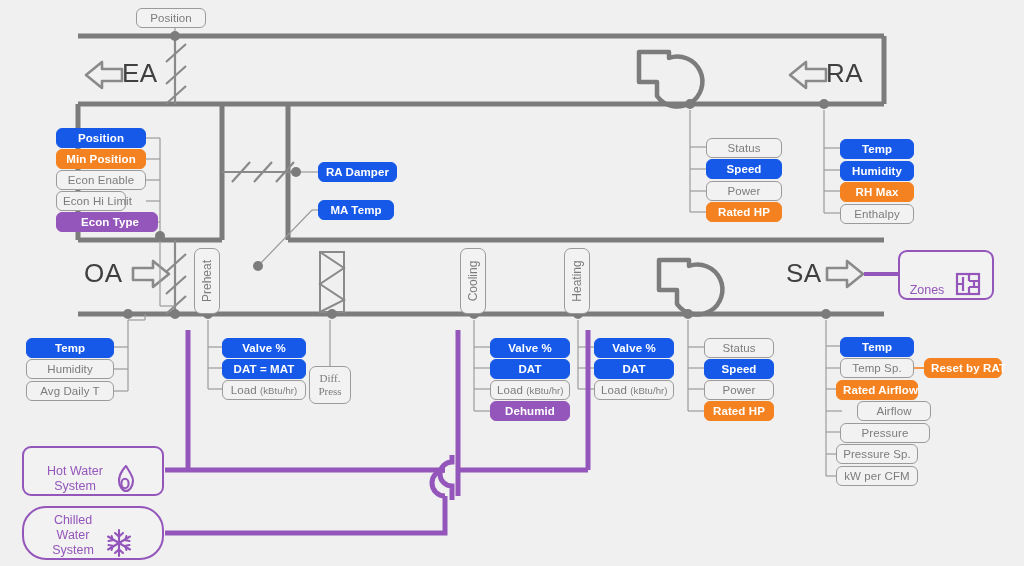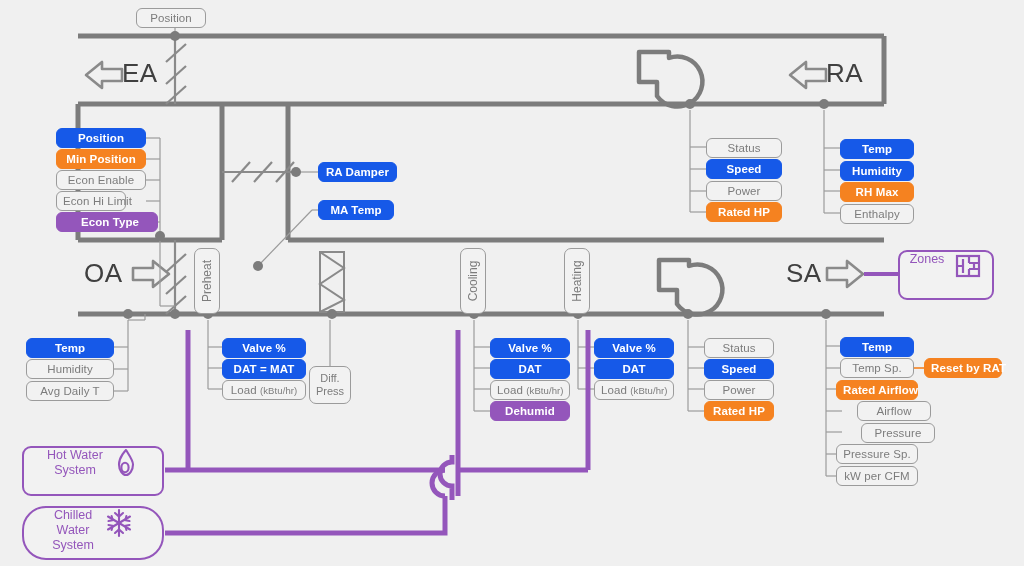--- a/index.html
+++ b/index.html
@@ -72,21 +72,21 @@
   }
 
   
   .plantbox{
     position:absolute;
     box-sizing:border-box;
     background:#f2f2f2;
     border:2.2px solid #9456bb;
     border-radius:9px;
     display:flex;
-    align-items:flex-start;
+    align-items:flex-end;
     justify-content:center;
     gap:10px;
     color:#9456bb;
   }
   .plantbox .ptext{
     font-size:12.5px;
     line-height:15px;
     text-align:center;
     color:#9456bb;
   }
@@ -338,21 +338,21 @@
   <div class="chip grey" style="left:26px;top:359px;width:88px;">Humidity</div>
   <div class="chip grey" style="left:26px;top:381px;width:88px;">Avg Daily T</div>
 
   <div class="chip blue" style="left:222px;top:338px;width:84px;">Valve %</div>
   <div class="chip blue" style="left:222px;top:359px;width:84px;">DAT = MAT</div>
   <div class="chip grey" style="left:222px;top:380px;width:84px;">
     <span>Load</span>
     <span class="unit">(kBtu/hr)</span>
   </div>
 
-  <div class="chip2" style="left:309px;top:366px;width:42px;height:38px;">
+  <div class="chip2" style="left:309px;top:366px;width:42px;height:38px;font-family:Liberation Serif, serif;">
     <div>Diff.</div>
     <div>Press</div>
   </div>
 
   <div class="chip blue" style="left:490px;top:338px;width:80px;">Valve %</div>
   <div class="chip blue" style="left:490px;top:359px;width:80px;">DAT</div>
   <div class="chip grey" style="left:490px;top:380px;width:80px;">
     <span>Load</span>
     <span class="unit">(kBtu/hr)</span>
   </div>
@@ -367,21 +367,21 @@
 
   <div class="chip grey" style="left:704px;top:338px;width:70px;">Status</div>
   <div class="chip blue" style="left:704px;top:359px;width:70px;">Speed</div>
   <div class="chip grey" style="left:704px;top:380px;width:70px;">Power</div>
   <div class="chip orange" style="left:704px;top:401px;width:70px;">Rated HP</div>
 
   <div class="chip blue" style="left:840px;top:337px;width:74px;">Temp</div>
   <div class="chip grey" style="left:840px;top:358px;width:74px;">Temp Sp.</div>
   <div class="chip orange" style="left:836px;top:380px;width:82px;">Rated Airflow</div>
   <div class="chip grey" style="left:840px;top:401px;width:74px;margin-left:17px;">Airflow</div>
-  <div class="chip grey" style="left:840px;top:423px;width:74px;margin-left:21px;">Pressure</div>
+  <div class="chip grey" style="left:840px;top:423px;width:90px;">Pressure</div>
   <div class="chip grey" style="left:836px;top:444px;width:82px;">Pressure Sp.</div>
   <div class="chip grey" style="left:836px;top:466px;width:82px;">kW per CFM</div>
 
   <div class="chip orange" style="left:924px;top:358px;width:78px;">Reset by RAT</div>
 
   <div class="plantbox" style="left:898px;top:250px;width:96px;height:50px;">
     <span class="ptext">Zones</span>
     <span class="picon">
       <svg width="28" height="28" viewBox="0 0 28 28">
         <g fill="none" stroke="#9456bb" stroke-width="2.2">

